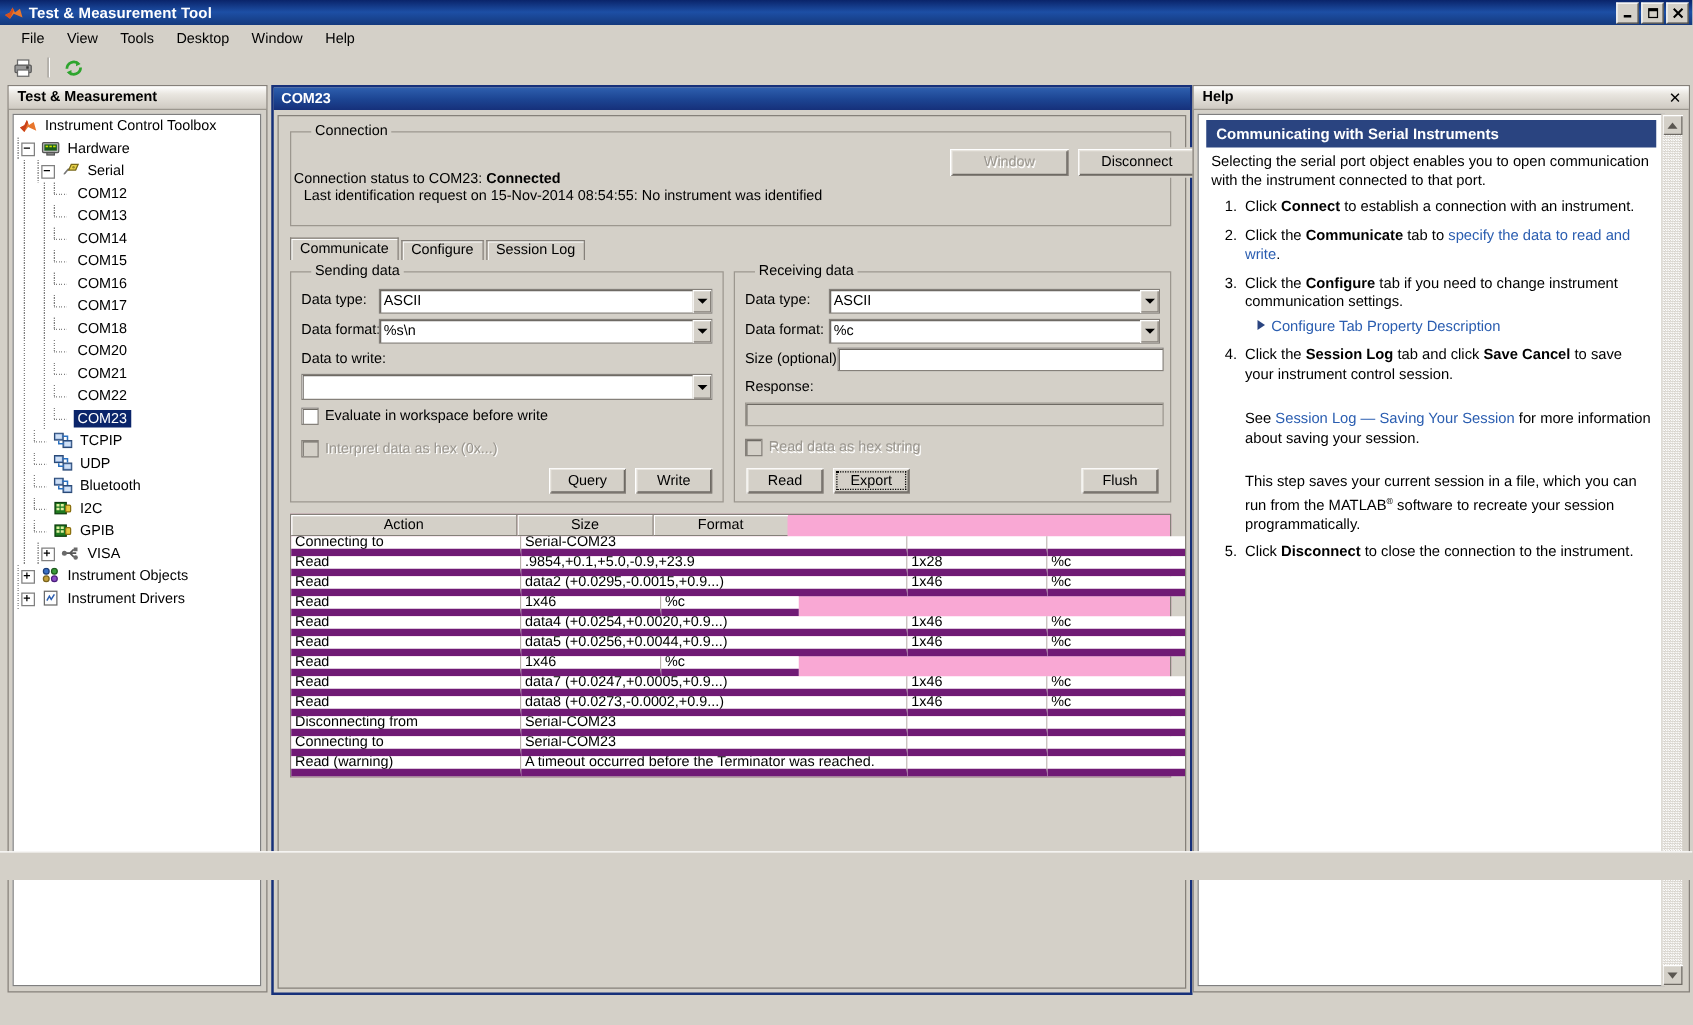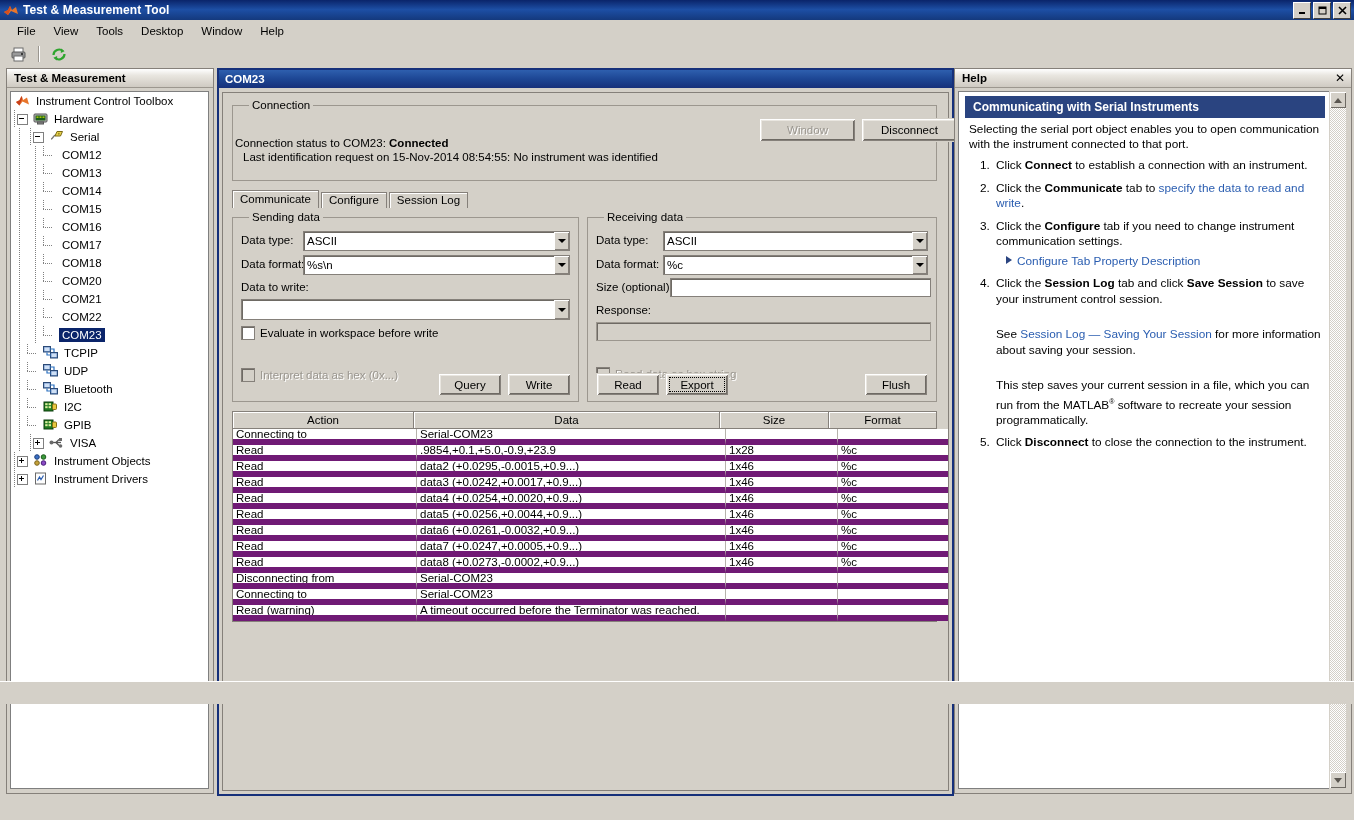--- a/index.html
+++ b/index.html
@@ -143,21 +143,21 @@
   .txt{
     background:#fff;border:1px solid #85807a;box-shadow:inset 1px 1px 0 #6e6a64;
     font-size:11.5px;padding-left:3px;display:flex;align-items:center;
   }
   .txt.ro{background:#d4d0c8;border:1px solid #9c978f;}
   .chk{display:flex;align-items:center;font-size:11.5px;}
   .chk .box{
     width:12px;height:12px;background:#fff;flex:none;margin-right:5px;
     border:1px solid #85807a;box-shadow:inset 1px 1px 0 #6e6a64;
   }
-  .chk.dis{color:#9a968f;text-shadow:1px 1px 0 #fff;margin-top:16px;}
+  .chk.dis{color:#9a968f;text-shadow:1px 1px 0 #fff;}
   .chk.dis .box{background:#d4d0c8;}
 
   
   .tabs{position:absolute;left:9px;top:98px;height:17px;display:flex;align-items:flex-end;}
   .tab{
     height:15px;padding:0 7px;font-size:11.5px;line-height:15px;
     background:#d4d0c8;border:1px solid #85807a;border-bottom:none;margin-right:2px;
     box-shadow:inset 1px 1px 0 #fff;
   }
   .tab.active{height:17px;line-height:17px;position:relative;z-index:3;}
@@ -610,21 +610,20 @@
         </div>
 
         <div class="btn" style="position:absolute;left:8px;top:155px;width:62px;height:21px;">Read</div>
         <div class="btn focus" style="position:absolute;left:77px;top:155px;width:62px;height:21px;">Export</div>
         <div class="btn" style="position:absolute;left:276px;top:155px;width:62px;height:21px;">Flush</div>
       </div>
 
       <div class="tbl">
         <div class="thead" id="thead">
             <div class="c0">Action</div>
-            <div class="c1">Data</div>
             <div class="c2">Size</div>
             <div class="c3">Format</div>
           </div>
         <div id="tbody">
             <div class="trow">
               <div class="c0">Connecting to</div>
               <div class="c1">Serial-COM23</div>
               <div class="c2"></div>
               <div class="c3"></div>
             </div>
@@ -635,39 +634,37 @@
               <div class="c3">%c</div>
             </div>
             <div class="trow">
               <div class="c0">Read</div>
               <div class="c1">data2 (+0.0295,-0.0015,+0.9...)</div>
               <div class="c2">1x46</div>
               <div class="c3">%c</div>
             </div>
             <div class="trow">
               <div class="c0">Read</div>
-              <div class="c1">data3 (+0.0242,+0.0017,+0.9...)</div>
               <div class="c2">1x46</div>
               <div class="c3">%c</div>
             </div>
             <div class="trow">
               <div class="c0">Read</div>
               <div class="c1">data4 (+0.0254,+0.0020,+0.9...)</div>
               <div class="c2">1x46</div>
               <div class="c3">%c</div>
             </div>
             <div class="trow">
               <div class="c0">Read</div>
               <div class="c1">data5 (+0.0256,+0.0044,+0.9...)</div>
               <div class="c2">1x46</div>
               <div class="c3">%c</div>
             </div>
             <div class="trow">
               <div class="c0">Read</div>
-              <div class="c1">data6 (+0.0261,-0.0032,+0.9...)</div>
               <div class="c2">1x46</div>
               <div class="c3">%c</div>
             </div>
             <div class="trow">
               <div class="c0">Read</div>
               <div class="c1">data7 (+0.0247,+0.0005,+0.9...)</div>
               <div class="c2">1x46</div>
               <div class="c3">%c</div>
             </div>
             <div class="trow">
@@ -717,21 +714,21 @@
         <li>
           <span>Click the </span><b>Communicate</b><span> tab to </span><a class="lnk" href="#" style="text-decoration:none;">specify the data to read and write</a><span>.</span>
         </li>
         <li>
           <span>Click the </span><b>Configure</b><span> tab if you need to change instrument communication settings.</span>
           <div class="sub">
             <span class="tri"></span><a class="lnk" href="#" style="text-decoration:none;">Configure Tab Property Description</a>
           </div>
         </li>
         <li>
-          <span>Click the </span><b>Session Log</b><span> tab and click </span><b>Save Session</b><span> to save your instrument control session.</span>
+          <span>Click the </span><b>Session Log</b><span> tab and click </span><b>Save Cancel</b><span> to save your instrument control session.</span>
           <div class="hp">
             <span>See </span><a class="lnk" href="#" style="text-decoration:none;">Session Log — Saving Your Session</a><span> for more information about saving your session.</span>
           </div>
           <div class="hp">
             <span>This step saves your current session in a file, which you can run from the MATLAB</span><span class="sup">®</span><span> software to recreate your session programmatically.</span>
           </div>
         </li>
         <li>
           <span>Click </span><b>Disconnect</b><span> to close the connection to the instrument.</span>
         </li>

